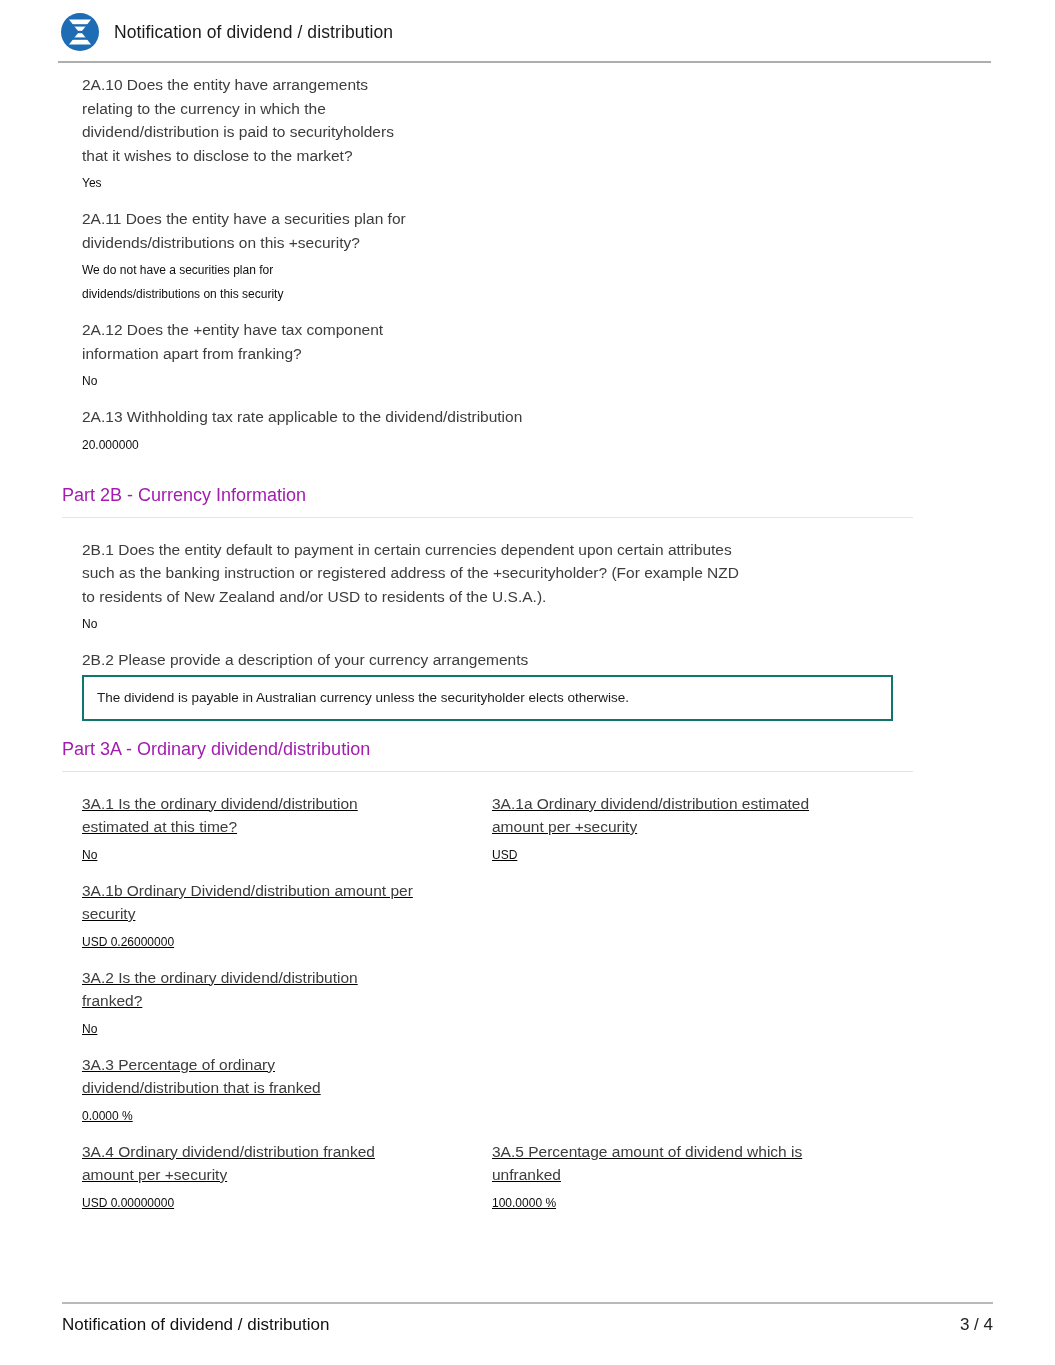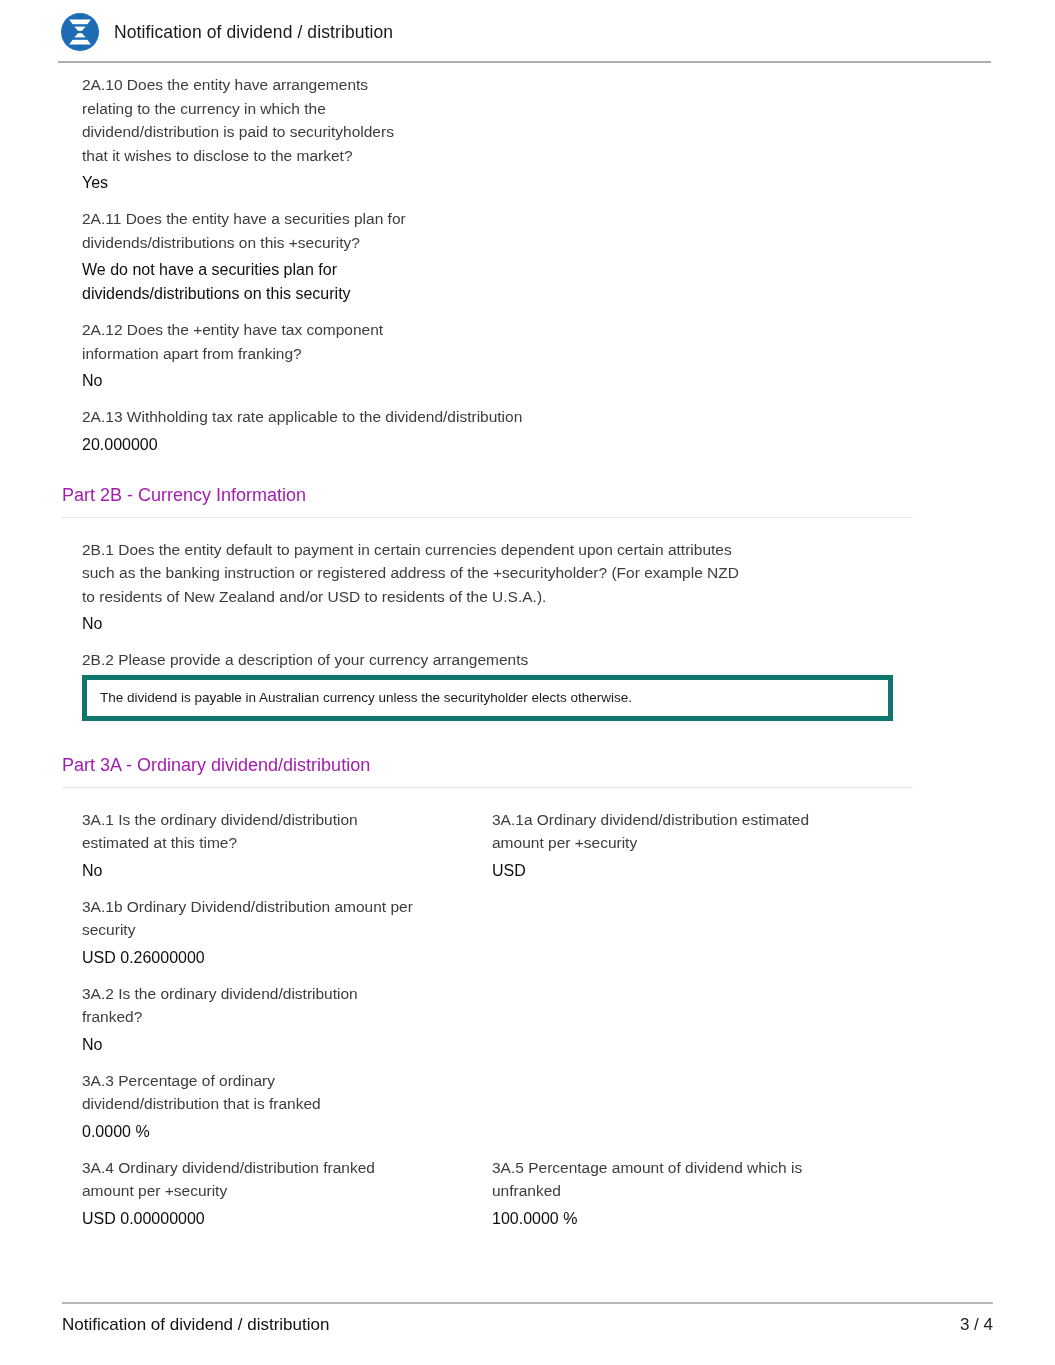--- a/index.html
+++ b/index.html
@@ -33,58 +33,58 @@
   
   .content { margin: 0 62px; padding-top: 10px; }
   .qa { padding-left: 20px; margin-bottom: 12px; }
   .q {
     font-size: 15.5px;
     line-height: 23.5px;
     color: #3d3d3d;
     white-space: pre-line;
   }
   .a {
-    font-size: 16px;
+    font-size: 12px;
     line-height: 24px;
     color: #0e0e0e;
     margin-top: 4px;
     white-space: pre-line;
   }
   .section-title {
     margin-top: 28px;
     font-size: 18px;
     font-weight: 400;
     color: #a21caf;
   }
   .section-rule {
     border: 0;
     border-bottom: 1px solid #e4e4e4;
     width: 851px;
     margin-top: 11px;
     margin-bottom: 20px;
   }
-  .section-title.mt-lg { margin-top: 34px; }
+  .section-title.mt-lg { margin-top: 18px; }
   .desc-box {
     margin-top: 3px;
     width: 811px;
     min-height: 46px;
-    border: 5px solid #0f766e;
+    border: 2px solid #0f766e;
     display: flex;
     align-items: center;
     padding: 0 13px;
   }
   .desc-box-text {
     font-size: 13.5px;
     color: #1c1c1c;
   }
   
   .row { display: flex; padding-left: 20px; margin-bottom: 12px; }
   .row .cell-left { width: 410px; flex: 0 0 auto; }
   .row .cell-right { flex: 1; }
-  .row .qa-cell { padding-left: 0; margin-bottom: 0; }
+  .row .qa-cell { padding-left: 0; margin-bottom: 0; text-decoration: underline; }
   
   .footer {
     position: absolute;
     left: 62px;
     right: 62px;
     top: 1302px;
     border-top: 2px solid #b9b9b9;
     padding-top: 11px;
     display: flex;
     justify-content: space-between;

